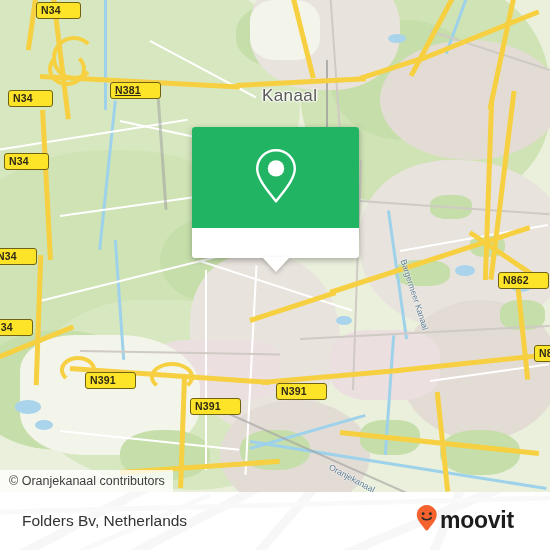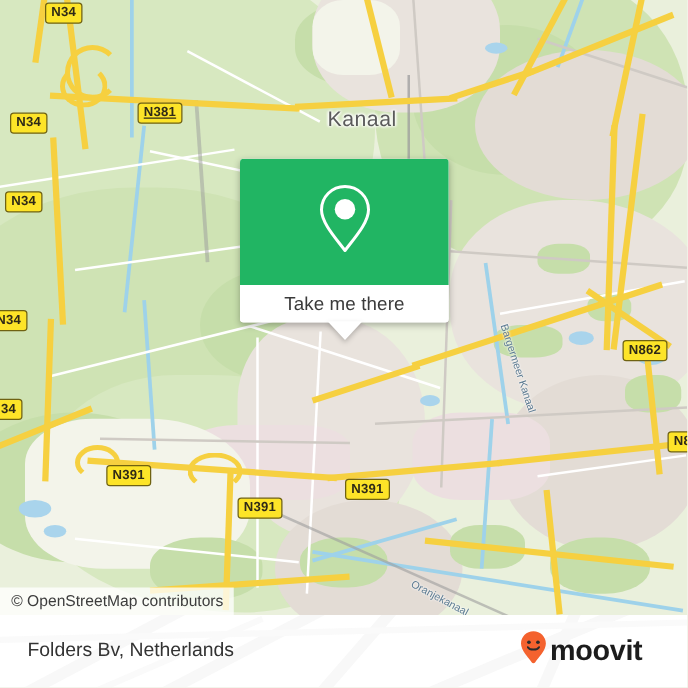--- a/index.html
+++ b/index.html
@@ -29,21 +29,21 @@
   .road{position:absolute;background:#f6d040;transform-origin:0 50%;}
   .rdwhite{position:absolute;background:#ffffff;transform-origin:0 50%;}
   .rdgrey{position:absolute;background:#cfcac4;transform-origin:0 50%;}
   .rail{position:absolute;background:#9c9c9c;transform-origin:0 50%;}
   .canal{position:absolute;background:#9ed2ea;transform-origin:0 50%;}
 
   
   .shield{
     position:absolute;background:#fde428;border:1.6px solid #6f6212;border-radius:3px;
     color:#2f2a17;font-size:10.5px;font-weight:bold;line-height:13px;
-    padding:1px 4px 1px 4px;letter-spacing:.2px;white-space:nowrap;
+    padding:1px 19px 1px 4px;letter-spacing:.2px;white-space:nowrap;
   }
   .placelabel{
     position:absolute;color:#5a5a5a;font-size:17px;letter-spacing:.4px;
     text-shadow:0 0 3px #fff,0 0 3px #fff,1px 0 2px #fff,-1px 0 2px #fff;
     white-space:nowrap;
   }
   .waterlabel{
     position:absolute;color:#5c7b92;font-size:8.5px;white-space:nowrap;
     text-shadow:0 0 2px #fff,0 0 2px #fff;
   }
@@ -226,34 +226,31 @@
     <div class="shield" style="left:110px;top:82px;text-decoration:underline;">N381</div>
     <div class="shield" style="left:4px;top:153px;">N34</div>
     <div class="shield" style="left:-8px;top:248px;">N34</div>
     <div class="shield" style="left:-12px;top:319px;">N34</div>
     <div class="shield" style="left:85px;top:372px;">N391</div>
     <div class="shield" style="left:190px;top:398px;">N391</div>
     <div class="shield" style="left:276px;top:383px;">N391</div>
     <div class="shield" style="left:498px;top:272px;">N862</div>
     <div class="shield" style="left:534px;top:345px;">N8</div>
 
-    <div id="attrib">© OpenStreetMap contributors</div>
+    <div id="attrib">© Oranjekanaal contributors</div>
   </div>
 
   <div id="card">
     <div id="card-top">
       <span>
         <svg width="46" height="58" viewBox="0 0 46 58" aria-hidden="true">
           <path d="M23 3.2 C12.6 3.2 4.2 11.5 4.2 21.8 C4.2 32.6 16.5 45.6 23 54.4 C29.5 45.6 41.8 32.6 41.8 21.8 C41.8 11.5 33.4 3.2 23 3.2 Z" fill="none" stroke="#ffffff" stroke-width="2.4" stroke-linejoin="round"></path>
           <circle cx="23" cy="21.4" r="8.2" fill="#ffffff"></circle>
         </svg>
       </span>
-    </div>
-    <div id="card-bottom">
-      <span id="card-label">Take me there</span>
     </div>
   </div>
   <div id="card-tail"></div>
 
   <div id="footer">
     <div id="footer-watermark">
       <svg width="550" height="550" aria-hidden="true">
         <g stroke="#b9b9b9" stroke-width="9" fill="none">
           <line x1="10" y1="560" x2="180" y2="470"></line>
           <line x1="120" y1="560" x2="300" y2="466"></line>

